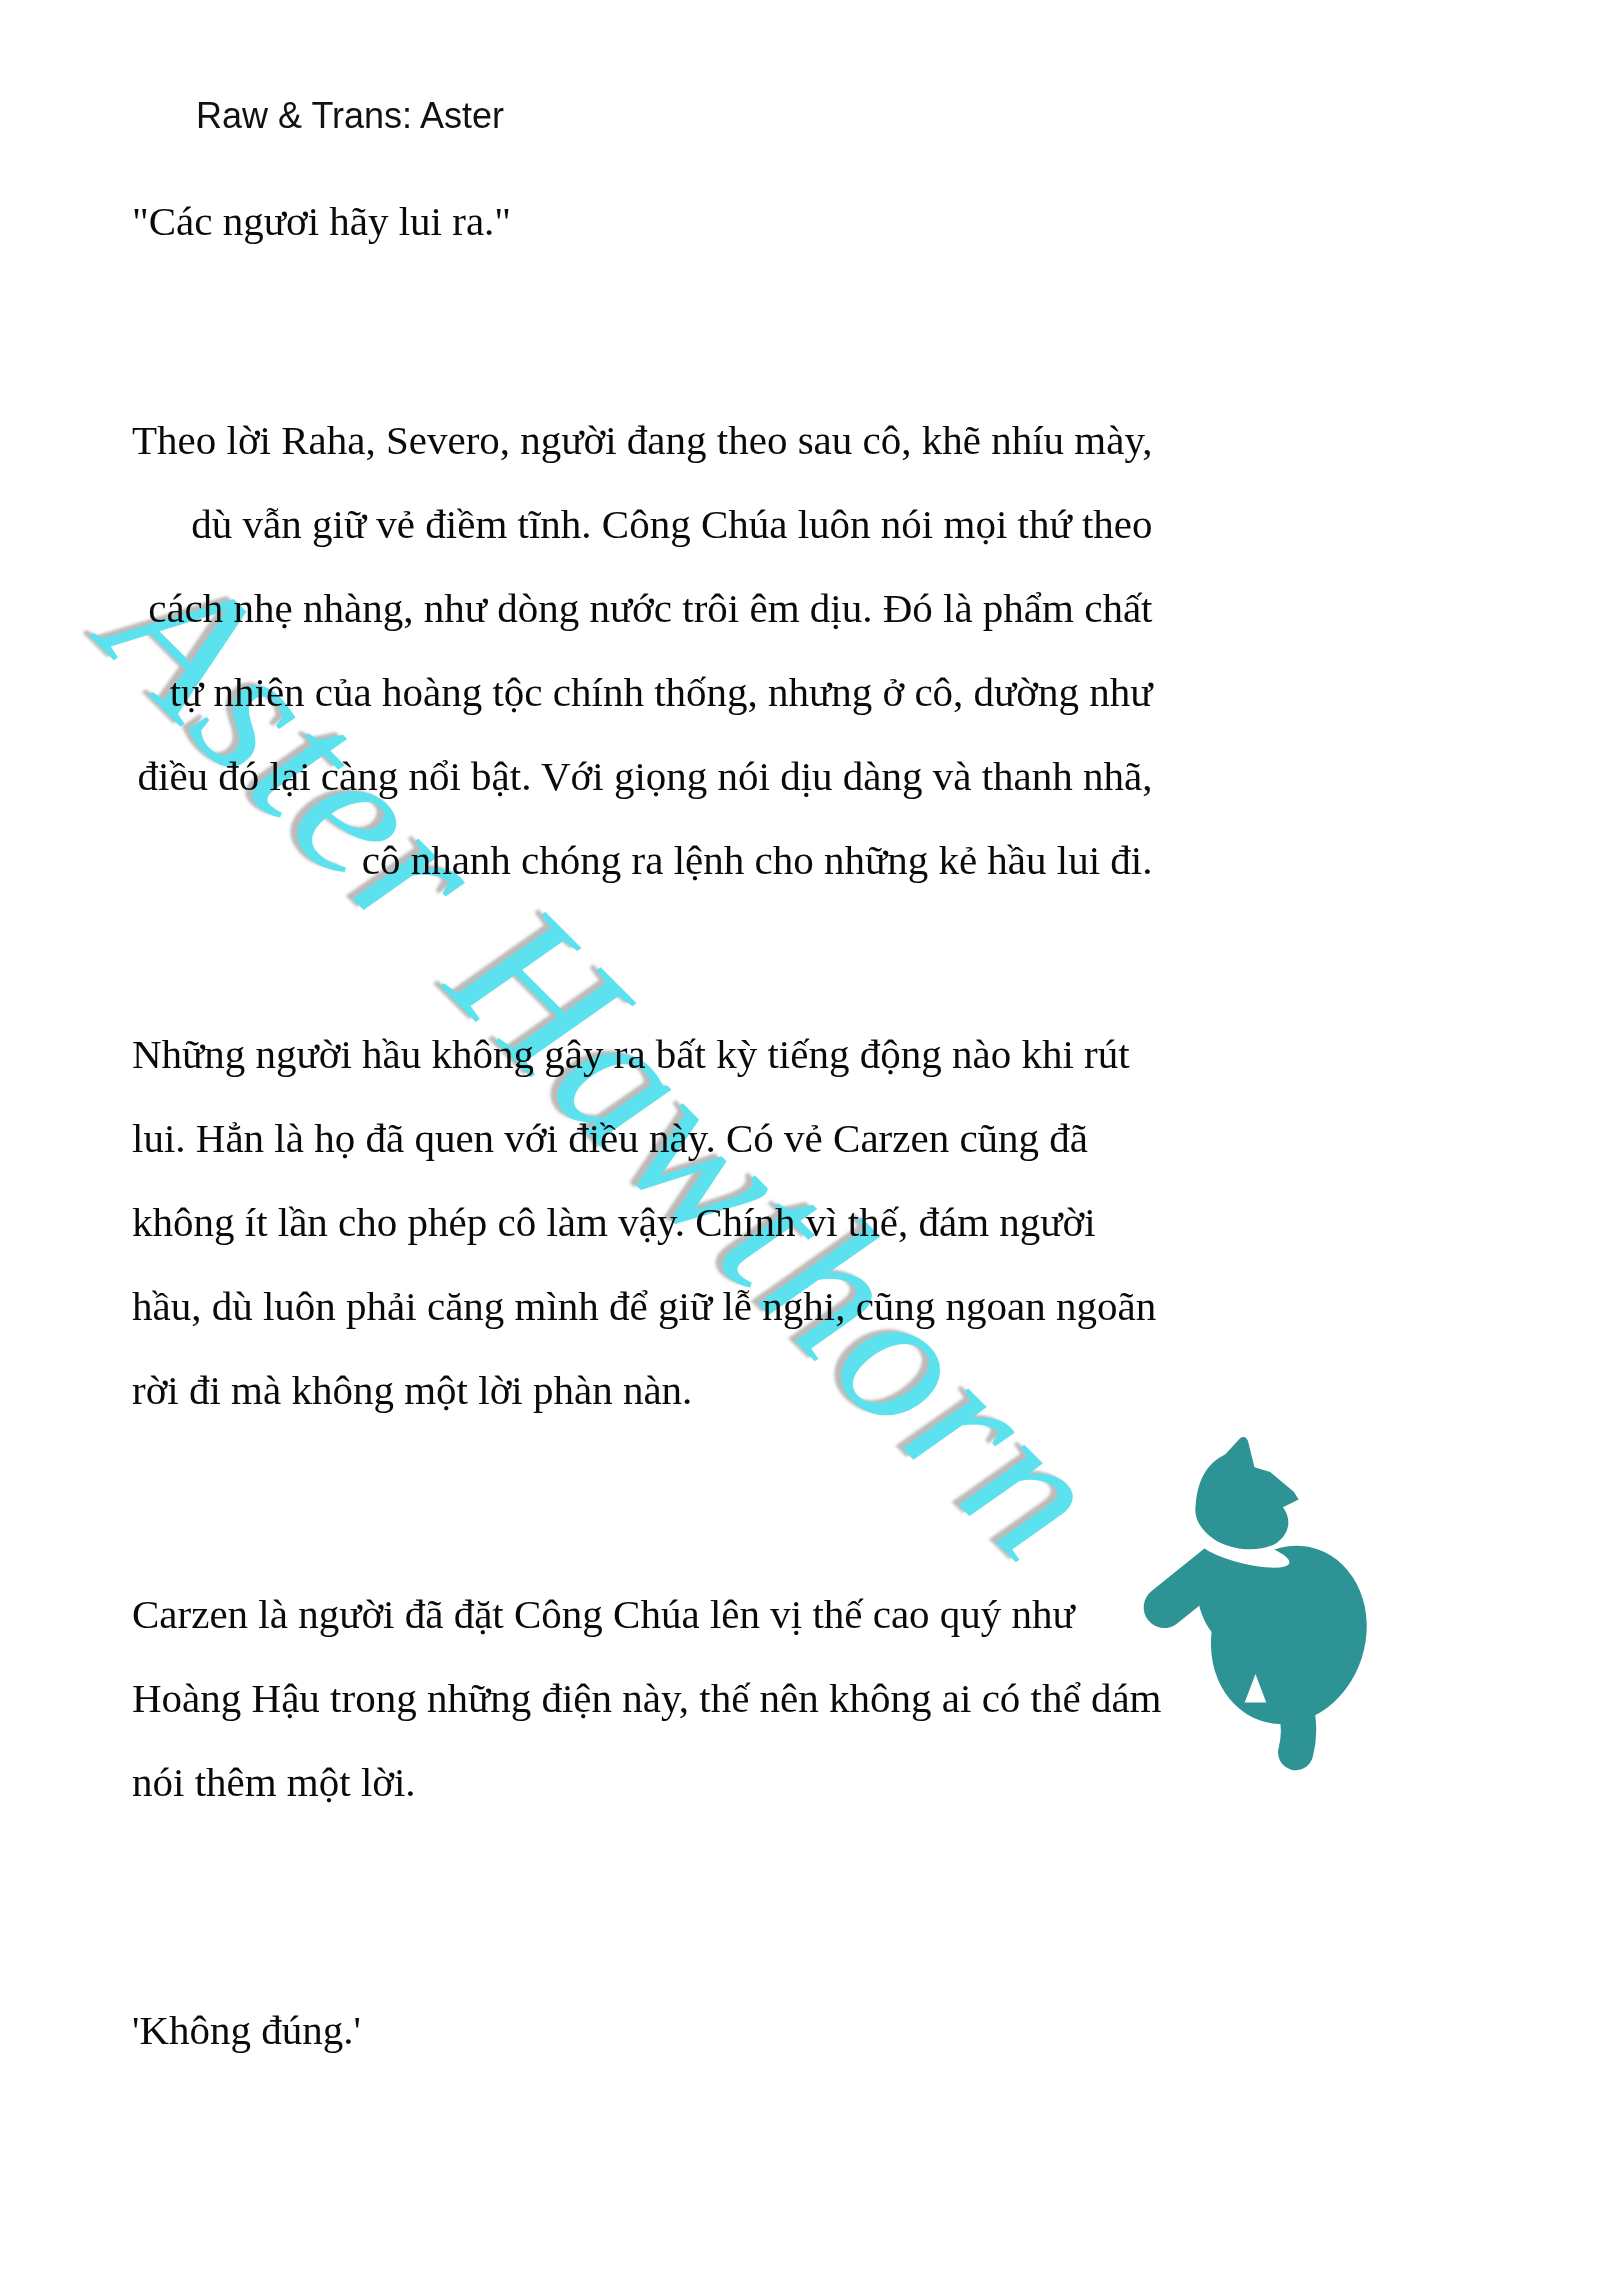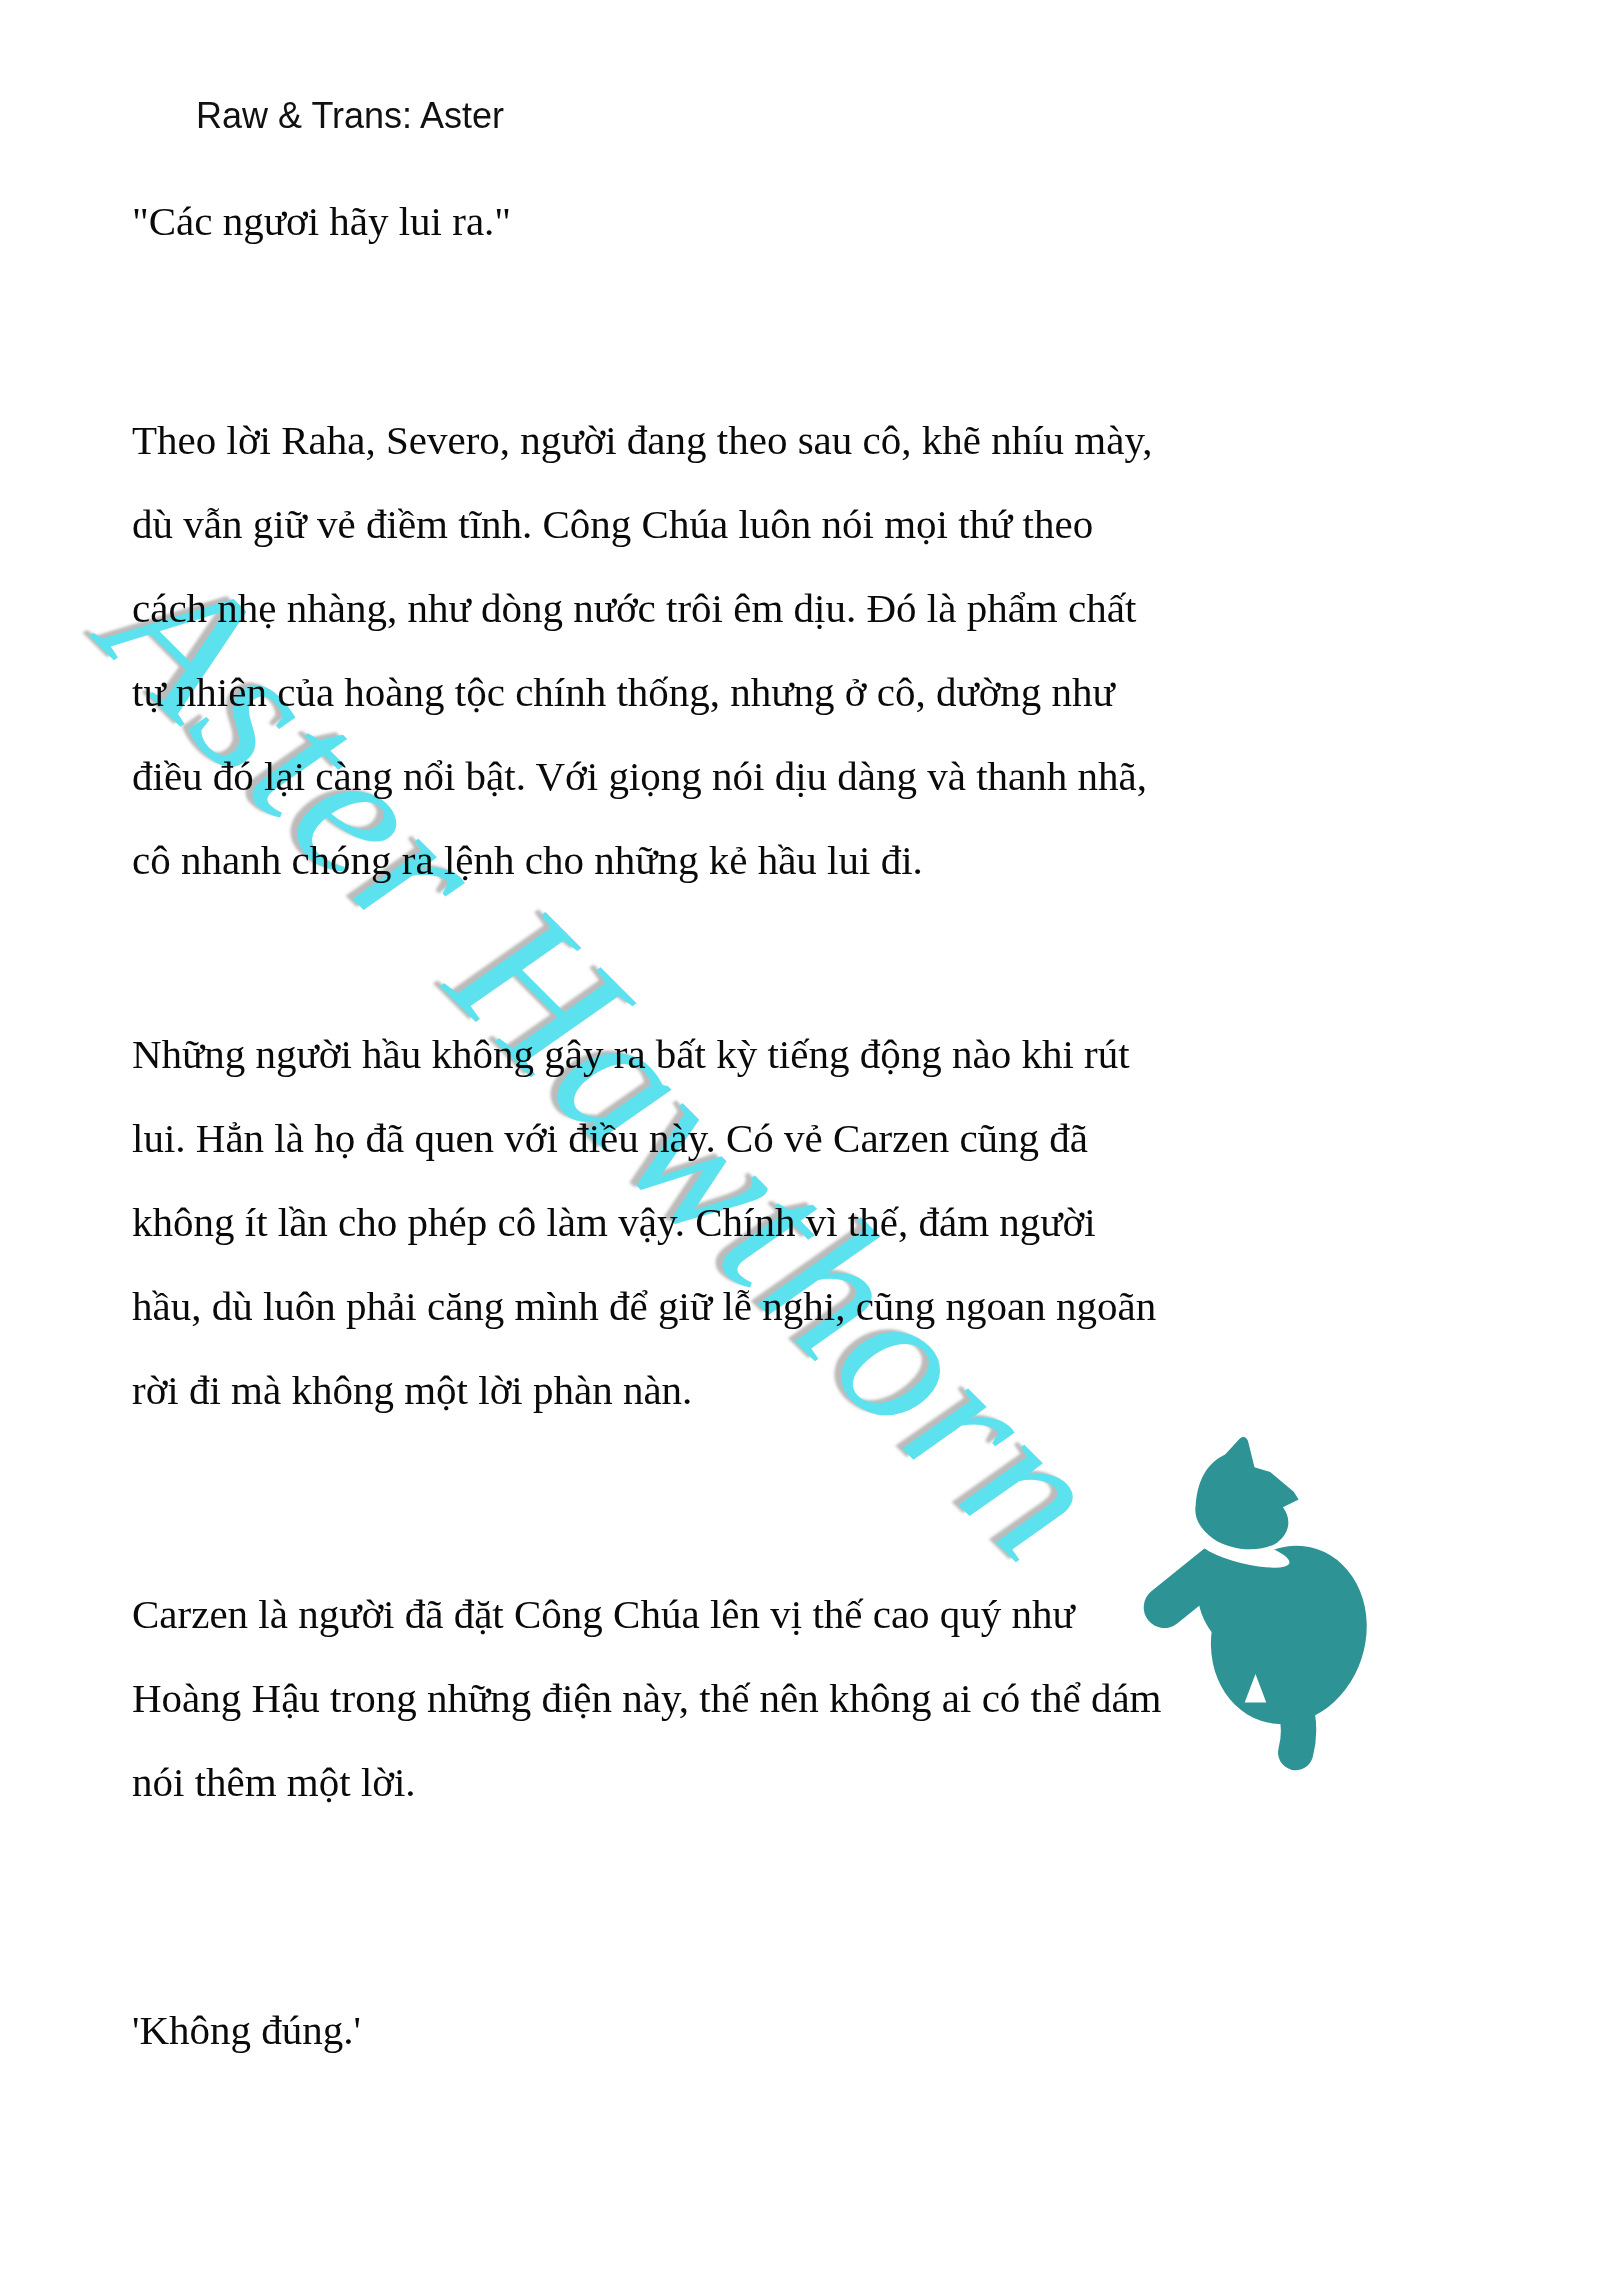--- a/index.html
+++ b/index.html
@@ -60,21 +60,21 @@
   }
   .block {
     position: absolute;
     left: 132px;
     font-size: 41px;
     line-height: 84px;
     white-space: nowrap;
   }
   .block .line { height: 84px; white-space: nowrap; }
   .q1 { top: 179px; }
-  .p1 { top: 398px; }
+  .p1 { top: 398px; text-align: right; }
   .p2 { top: 1012px; }
   .p3 { top: 1572px; }
   .q2 { top: 1988px; }
 </style>
 </head>
 <body>
 
 <div class="page">
 
   <div class="watermark">Aster Hawthorn</div>

